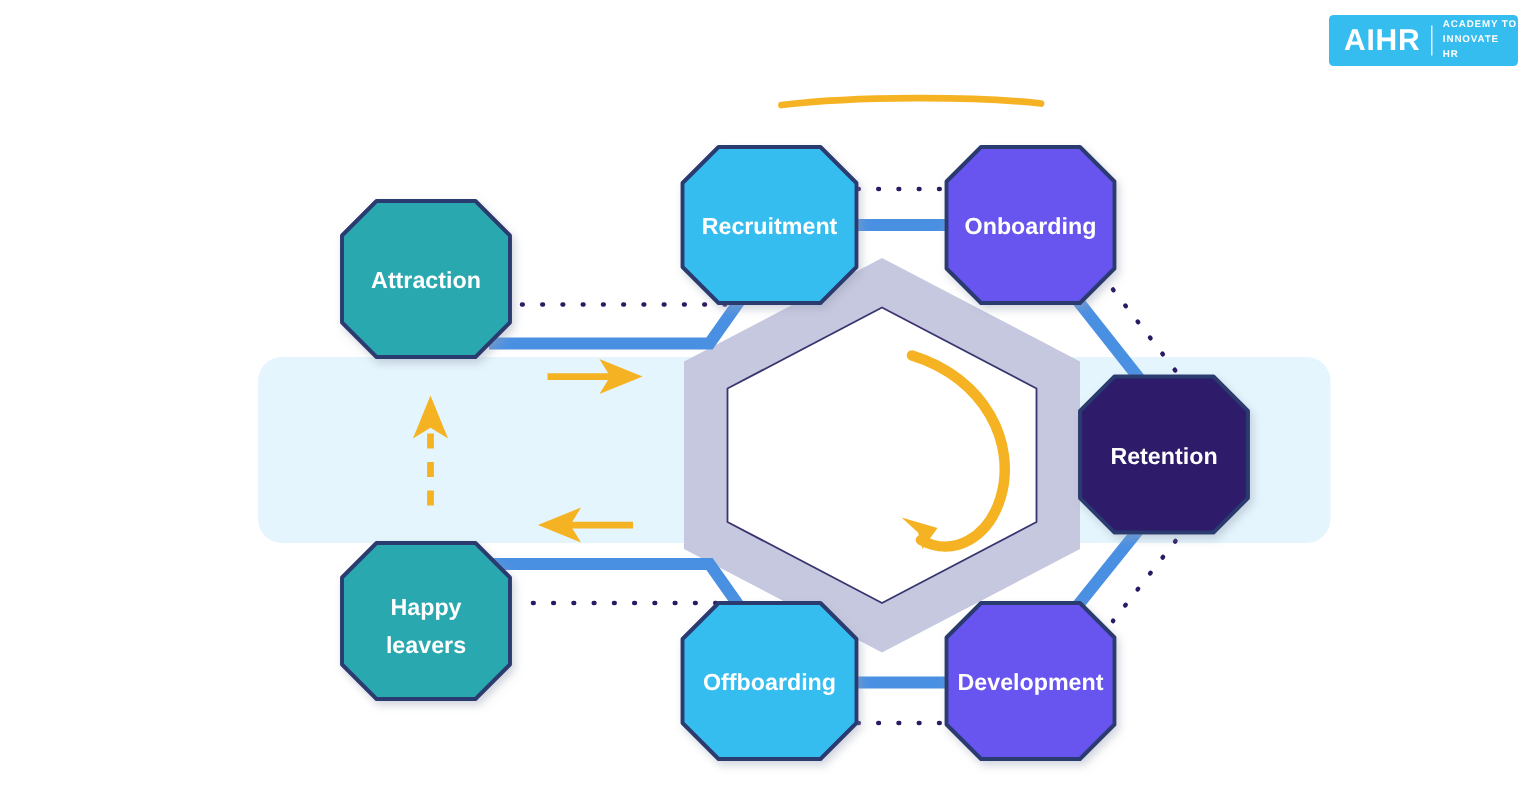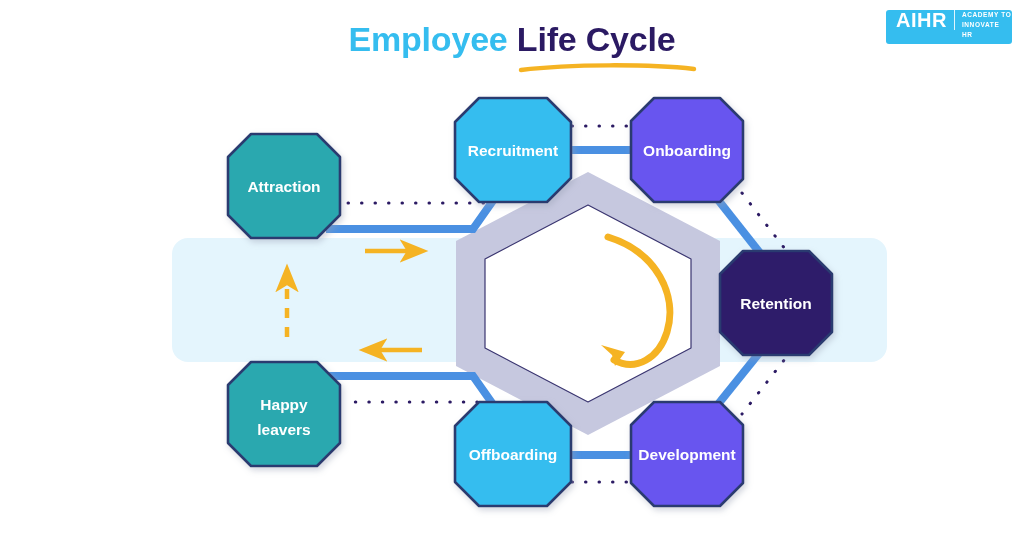--- a/index.html
+++ b/index.html
@@ -10,21 +10,21 @@
     overflow:hidden;
     position:relative;
   }
   #stage{position:absolute;left:0;top:0;width:1024px;height:535px;}
   svg#scene{position:absolute;left:0;top:0;}
 
   
   .logo-box{
     position:absolute;left:886px;top:10px;width:126px;height:34px;
     background:#35BDEF;border-radius:3px;
-    display:flex;align-items:flex-start;
+    display:flex;align-items:center;
   }
   .logo-main{
     color:#ffffff;font-weight:bold;font-size:20px;letter-spacing:.5px;
     padding-left:10px;line-height:1;
   }
   .logo-divider{
     width:1px;height:20px;background:#ffffff;opacity:.85;margin:0 7px;
   }
   .logo-sub{
     color:#ffffff;font-size:6.5px;font-weight:bold;letter-spacing:.6px;
@@ -142,23 +142,20 @@
 
     <g>
       <line x1="365" y1="251" x2="414" y2="251" stroke="#F5B323" stroke-width="4.5" marker-end="url(#orangeHead)"></line>
       <line x1="422" y1="350" x2="373" y2="350" stroke="#F5B323" stroke-width="4.5" marker-end="url(#orangeHeadL)"></line>
       <line x1="287" y1="337" x2="287" y2="278" stroke="#F5B323" stroke-width="4.5" stroke-dasharray="10 9" marker-end="url(#orangeHead)"></line>
     </g>
 
     <path d="M521,70 C570,64 650,64 694,69" fill="none" stroke="#F5B323" stroke-width="4.5" stroke-linecap="round"></path>
   </svg>
 
-  <div class="title">
-    <span class="t1">Employee </span><span class="t2">Life Cycle</span>
-  </div>
 
   <div class="logo-box">
     <div class="logo-main">AIHR</div>
     <div class="logo-divider"></div>
     <div class="logo-sub">
       <div>ACADEMY TO</div>
       <div>INNOVATE HR</div>
     </div>
   </div>
 

